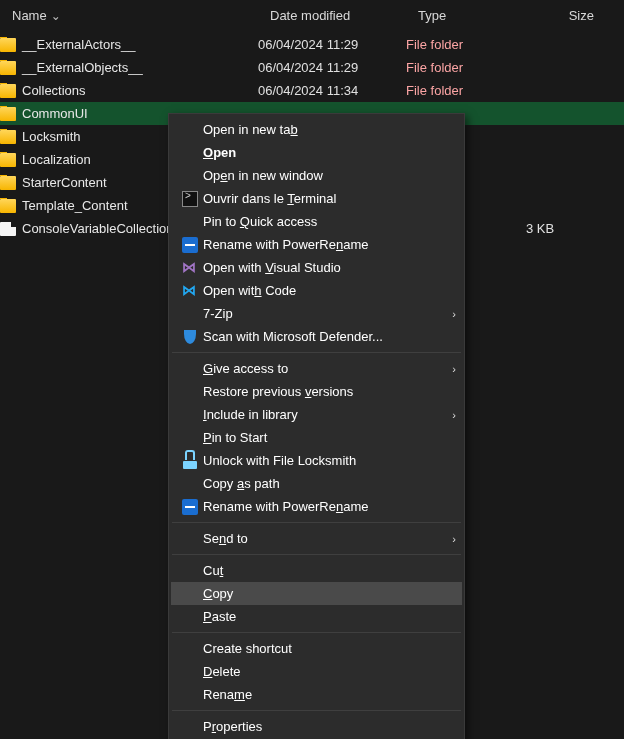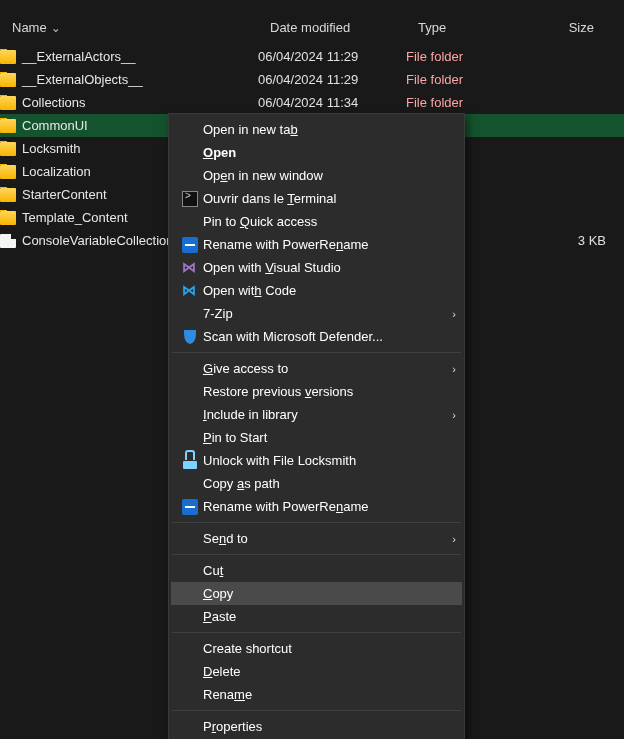--- a/index.html
+++ b/index.html
@@ -9,40 +9,40 @@
     background: #191919;
     font-family: "Segoe UI", Arial, sans-serif;
     font-size: 13px;
     color: #e8e8e8;
     overflow: hidden;
     position: relative;
   }
   .header {
     display: flex;
     align-items: center;
-    padding: 20px 12px 10px 12px;
+    padding: 8px 12px 10px 12px;
     color: #d8d8d8;
   }
   .header .col-name { width: 258px; display: flex; align-items: center; gap: 4px; }
   .header .col-date { width: 148px; }
   .header .col-type { width: 120px; }
   .header .col-size { flex: 1; text-align: right; padding-right: 18px; }
   .header .chev { font-size: 12px; color: #bbb; }
   .rows { }
   .row {
     display: flex;
     align-items: center;
     height: 23px;
     padding: 0 0;
   }
   .row.selected { background: #14532d; }
   .row .name { width: 258px; display: flex; align-items: center; gap: 6px; overflow: hidden; white-space: nowrap; }
   .row .date { width: 148px; color: #e0e0e0; }
   .row .type { width: 120px; color: #fca5a5; }
-  .row .size { flex: 1; text-align: right; color: #e0e0e0; padding-right: 18px; }
+  .row .size { flex: 1; color: #e0e0e0; padding-right: 18px; }
   .icon-folder, .icon-file { width: 16px; height: 14px; flex-shrink: 0; }
   .icon-folder {
     background: linear-gradient(#ffd65a,#f7b500);
     border-radius: 1px;
     position: relative;
   }
   .icon-folder::before {
     content: "";
     position: absolute;
     top: -3px; left: 0;

